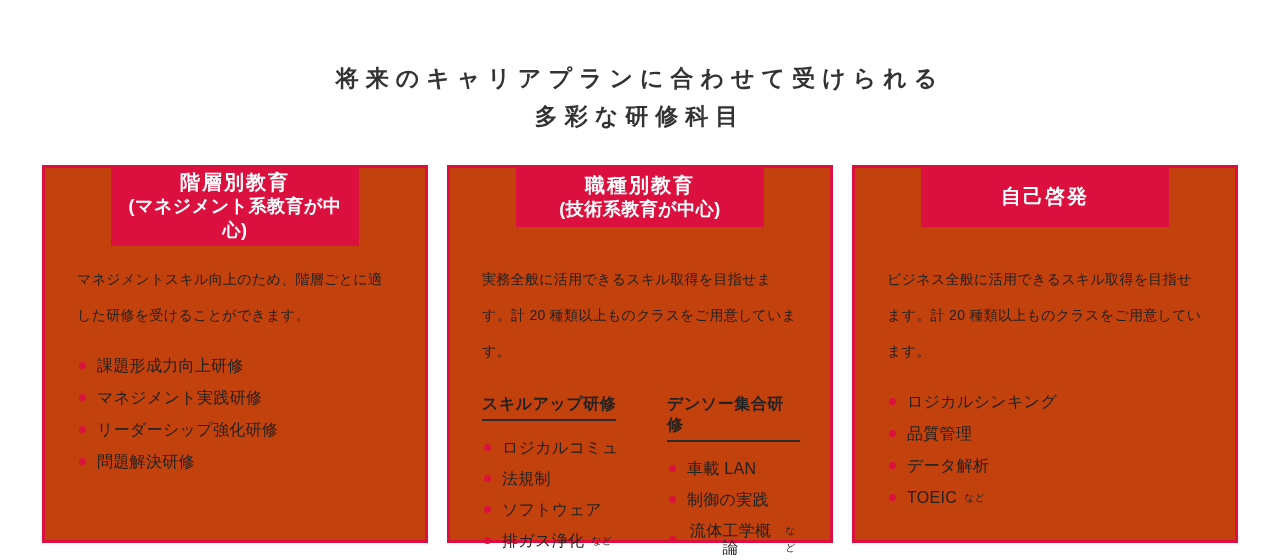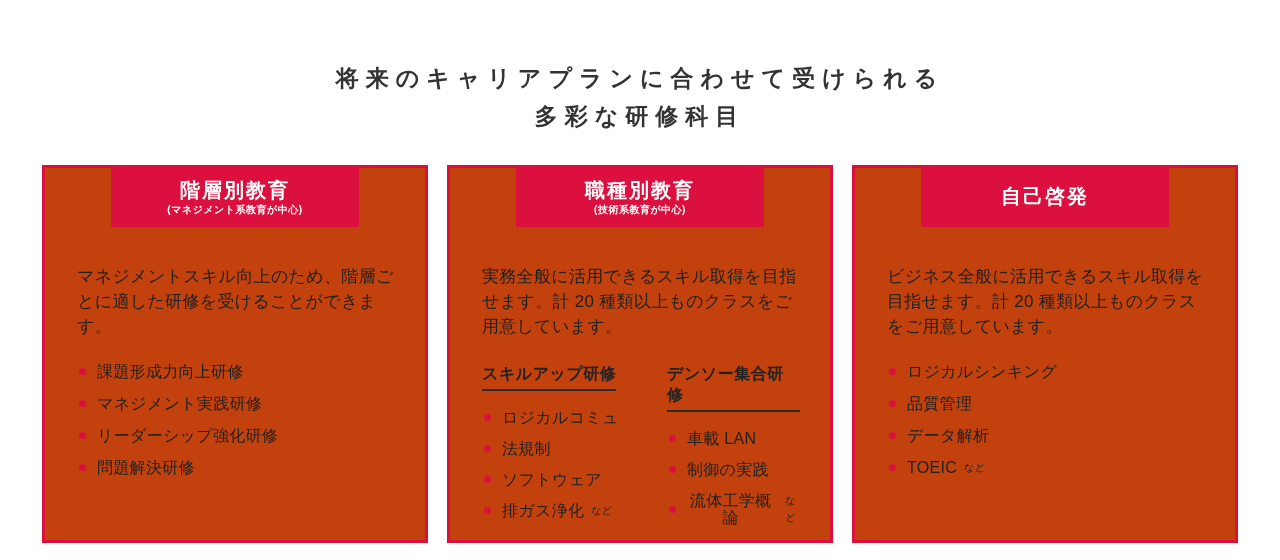--- a/index.html
+++ b/index.html
@@ -53,31 +53,31 @@
     box-sizing: border-box;
     padding: 4px 6px;
   }
   .badge-title {
     font-size: 20px;
     font-weight: bold;
     letter-spacing: 2px;
     line-height: 1.3;
   }
   .badge-subtitle {
-    font-size: 10px;
+    font-size: 18px;
     font-weight: bold;
     letter-spacing: 0.5px;
     line-height: 1.3;
   }
   .card-body {
     padding: 79px 30px 0 32px;
   }
   .card-description {
-    font-size: 17px;
-    line-height: 25px;
+    font-size: 14px;
+    line-height: 36px;
     letter-spacing: 0.3px;
     color: #222222;
   }
   ul.training-list {
     list-style: none;
     margin: 24px 0 0 0;
     padding: 0 0 0 2px;
   }
   ul.training-list li {
     display: flex;

